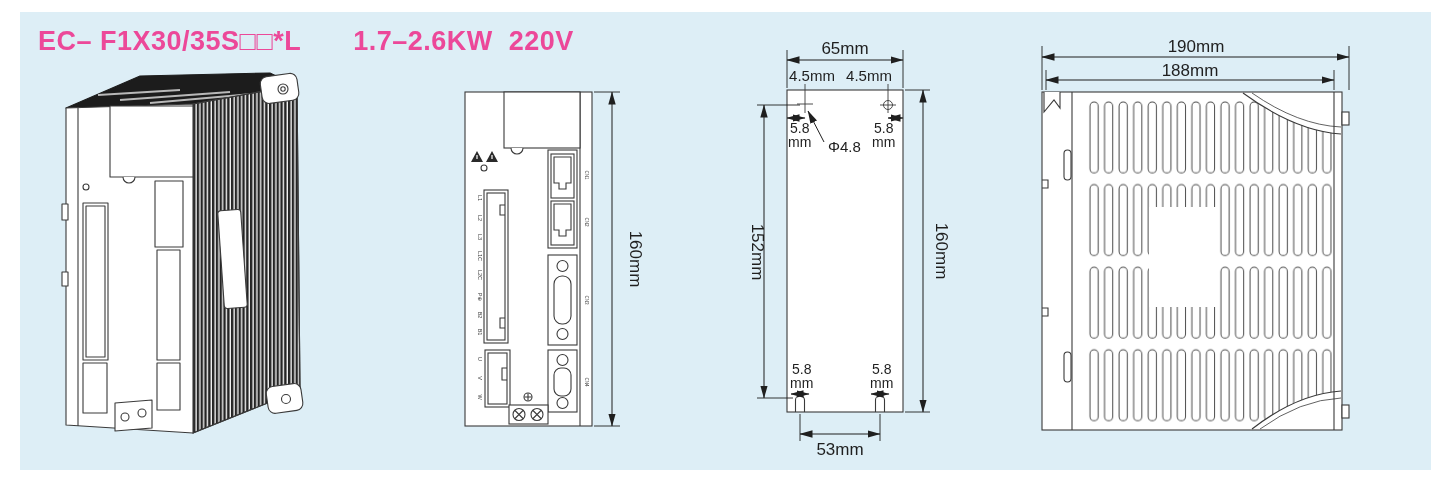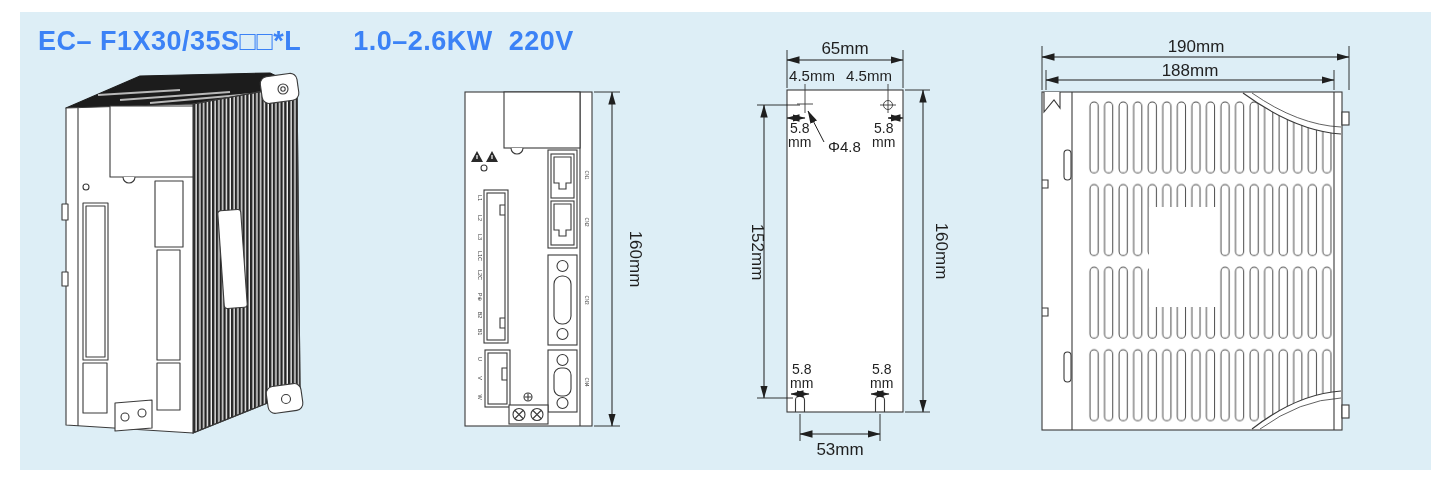--- a/index.html
+++ b/index.html
@@ -1,38 +1,38 @@
 <!DOCTYPE html>
 <html><head>
 <meta charset="utf-8">
 <style>
   html,body{margin:0;padding:0;background:#ffffff;}
   body{width:1450px;height:489px;position:relative;overflow:hidden;
        font-family:"Liberation Sans","DejaVu Sans",sans-serif;}
   .panel{position:absolute;left:20px;top:12px;width:1411px;height:458px;
          background:#ddeef6;}
   .title{position:absolute;left:38px;top:26px;display:flex;gap:52px;
-         font-size:27px;font-weight:bold;color:#3b82f6;letter-spacing:.5px;
+         font-size:27px;font-weight:bold;color:#ec4899;letter-spacing:.5px;
          white-space:pre;}
   svg.art{position:absolute;left:0;top:0;}
   svg text{font-family:"Liberation Sans","DejaVu Sans",sans-serif;fill:#1f1f1f;}
   .dim{font-size:17px;}
   .dim-s{font-size:15px;}
   .dim-xs{font-size:14px;}
   .tlabel{font-size:5.5px;fill:#3a3a3a;}
   .cnlabel{font-size:4.5px;fill:#3a3a3a;}
 </style>
 </head>
 <body>
 
 <div class="panel"></div>
 
 <div class="title">
   <span>EC– F1X30/35S□□*L</span>
-  <span>1.0–2.6KW  220V</span>
+  <span>1.7–2.6KW  220V</span>
 </div>
 
 <svg class="art" width="1450" height="489" viewBox="0 0 1450 489">
   <defs>
     <marker id="arr" markerWidth="13" markerHeight="9" refX="12.5" refY="4.5" orient="auto-start-reverse" markerUnits="userSpaceOnUse">
       <path d="M13,4.5 L0,0.8 L0,8.2 Z" fill="#1f1f1f"></path>
     </marker>
     <pattern id="fins" x="193" y="0" width="3.8" height="8" patternUnits="userSpaceOnUse">
       <rect width="2.4" height="8" fill="#242424"></rect>
     </pattern>

